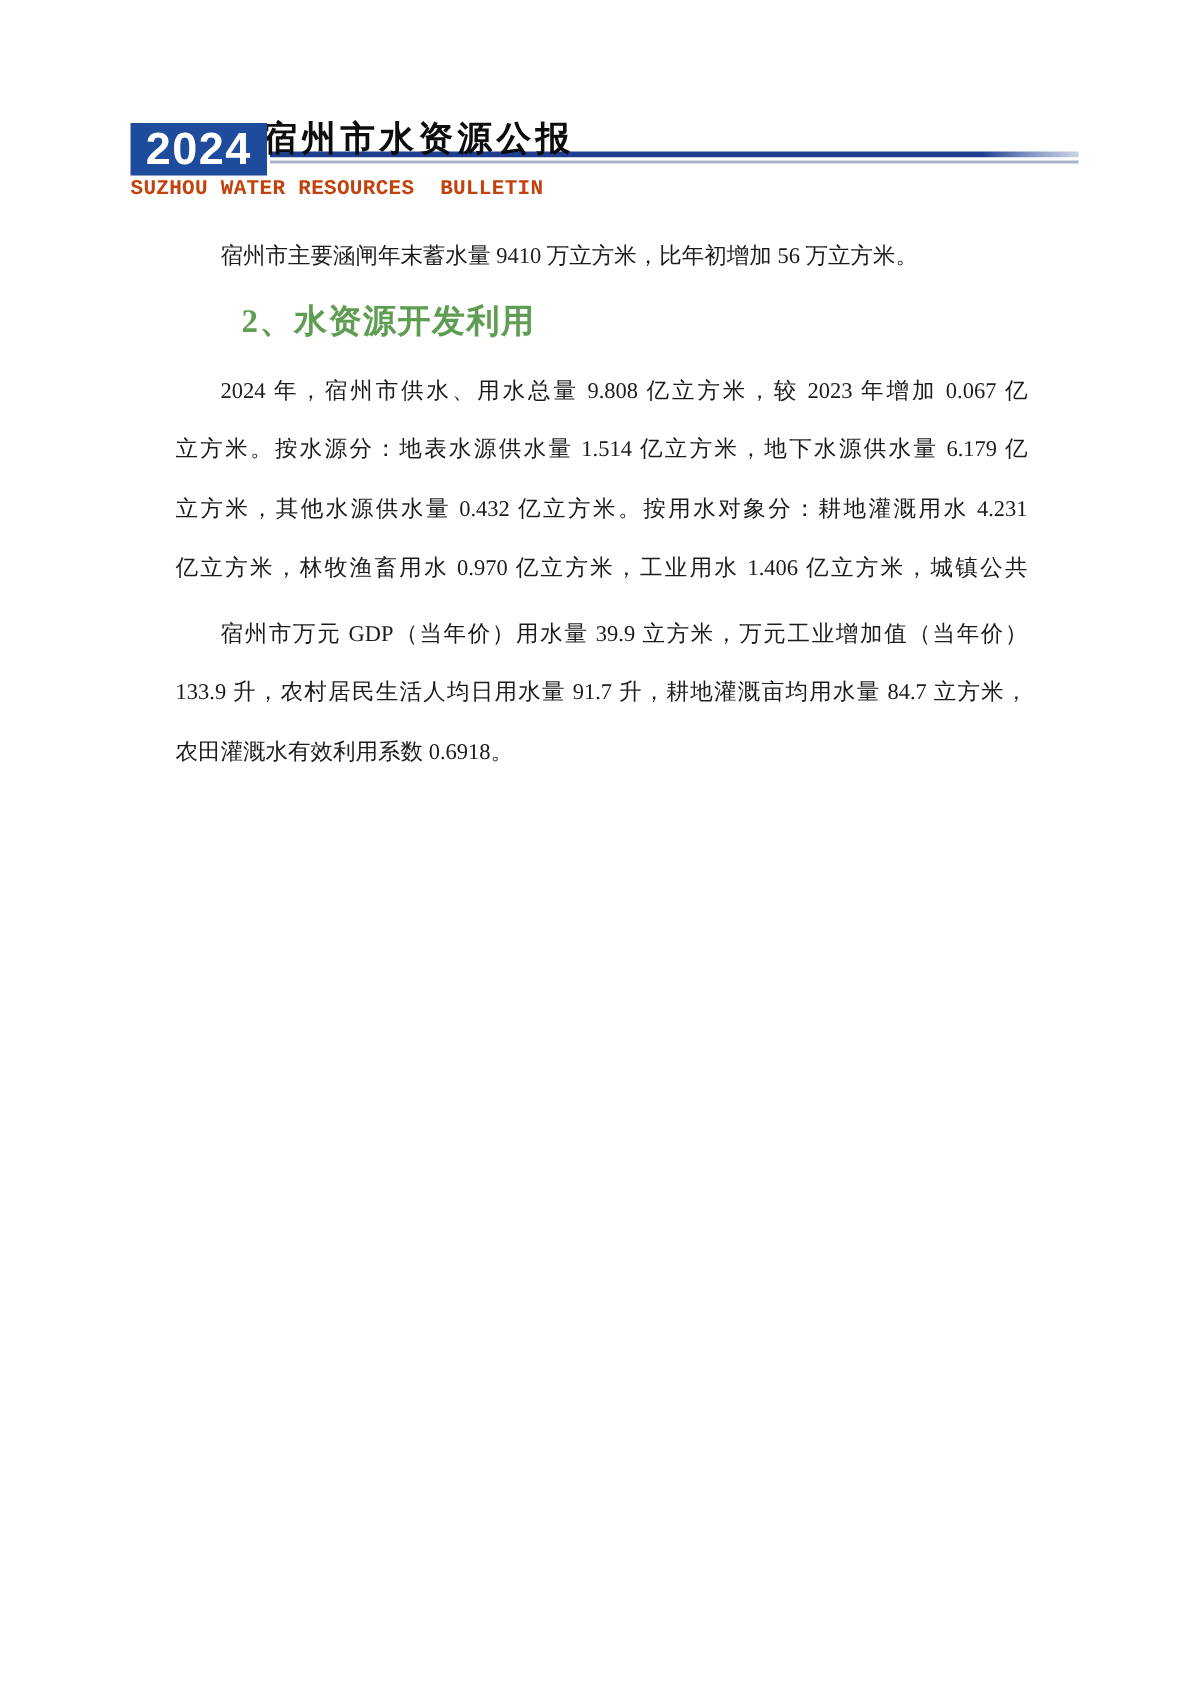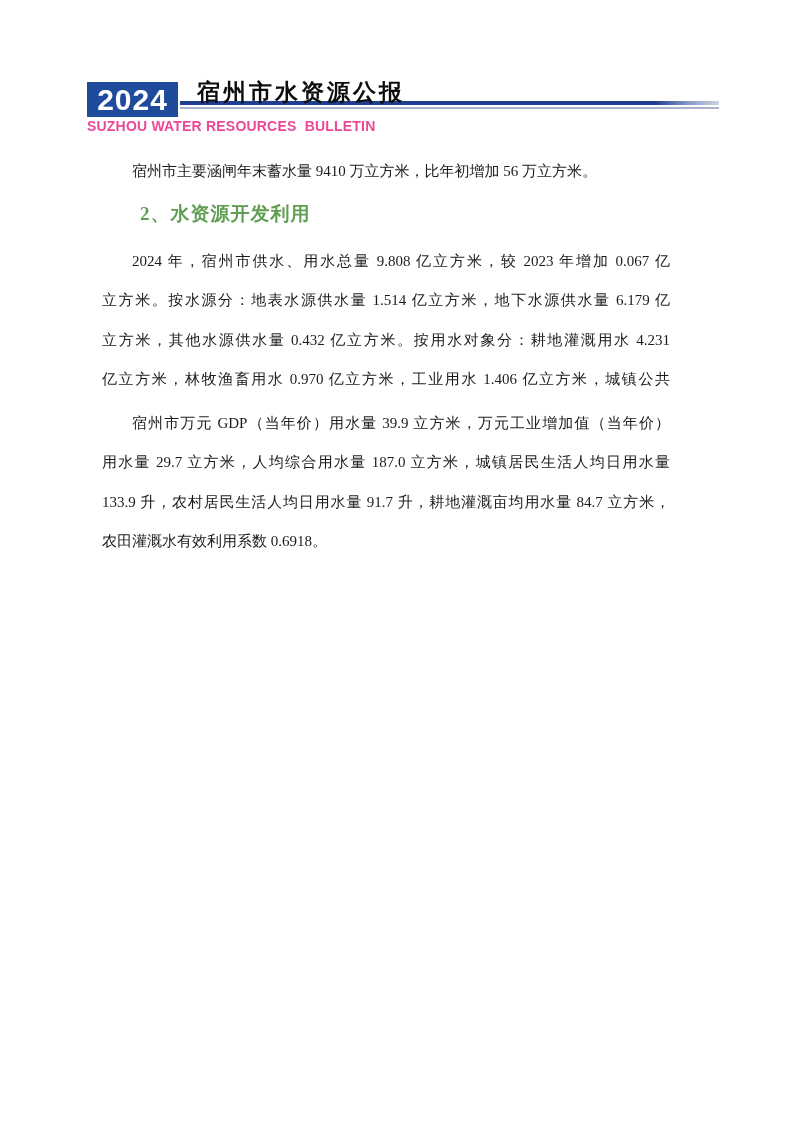--- a/index.html
+++ b/index.html
@@ -21,70 +21,70 @@
     display: flex; align-items: center; justify-content: center;
     font-family: "Liberation Sans", "DejaVu Sans", sans-serif;
     font-weight: bold;
     font-size: 30px;
     letter-spacing: 1px;
     color: #ffffff;
     z-index: 3;
   }
   .title-cn {
     position: absolute;
-    left: 197px; top: 77px;
+    left: 175px; top: 77px;
     font-family: "Liberation Sans", "DejaVu Sans", sans-serif;
     font-weight: bold;
     font-size: 23px;
     letter-spacing: 3px;
     color: #0d0d0d;
     z-index: 2;
     white-space: nowrap;
   }
   .header-rule {
     position: absolute;
     left: 180px; top: 101px;
     width: 539px;
     z-index: 1;
   }
   .header-rule .thick { height: 4px; }
   .header-rule .gap   { height: 2px; background: #ffffff; }
   .header-rule .thin  { height: 2px; }
   .subtitle-en {
     position: absolute;
     left: 87px; top: 118px;
-    font-family: Liberation Sans, sans-serif;
+    font-family: Liberation Mono, monospace;
     font-weight: bold;
     font-size: 14px;
     letter-spacing: 0.2px;
-    color: #ec4899;
+    color: #c2410c;
     white-space: pre; 
   }
 
   
   .body-text {
     position: absolute;
-    left: 102px; top: 152px;
+    left: 117px; top: 152px;
     width: 568px;
     font-size: 15px;
     line-height: 39.5px;
   }
   .para { margin: 0; }
   .line {
     text-align: justify;
     text-align-last: justify;
     white-space: nowrap;
     overflow: hidden;
   }
   .line.first { text-indent: 2em; }
   .line.last  { text-align-last: left; }
 
   .section-heading {
     margin: 8px 0 14px 0;
-    font-size: 19px;
+    font-size: 22px;
     line-height: 28px;
     font-weight: bold;
     text-indent: 2em;
     letter-spacing: 1px;
     white-space: nowrap;
   }
   .para-indicators { margin-top: 4px; }
 
   
   .page-number {
@@ -118,21 +118,20 @@
       </div>
     <div class="section-heading" style="color: rgb(95, 158, 82);">2、水资源开发利用</div>
     <div class="para">
         <div class="line first">2024 年，宿州市供水、用水总量 9.808 亿立方米，较 2023 年增加 0.067 亿</div>
         <div class="line">立方米。按水源分：地表水源供水量 1.514 亿立方米，地下水源供水量 6.179 亿</div>
         <div class="line">立方米，其他水源供水量 0.432 亿立方米。按用水对象分：耕地灌溉用水 4.231</div>
         <div class="line">亿立方米，林牧渔畜用水 0.970 亿立方米，工业用水 1.406 亿立方米，城镇公共</div>
       </div>
     <div class="para para-indicators">
         <div class="line first">宿州市万元 GDP（当年价）用水量 39.9 立方米，万元工业增加值（当年价）</div>
-        <div class="line">用水量 29.7 立方米，人均综合用水量 187.0 立方米，城镇居民生活人均日用水量</div>
         <div class="line">133.9 升，农村居民生活人均日用水量 91.7 升，耕地灌溉亩均用水量 84.7 立方米，</div>
         <div class="line last">农田灌溉水有效利用系数 0.6918。</div>
       </div>
   </div>
 
   <div class="page-number">2</div>
 
 </div>
 
 </body></html>

